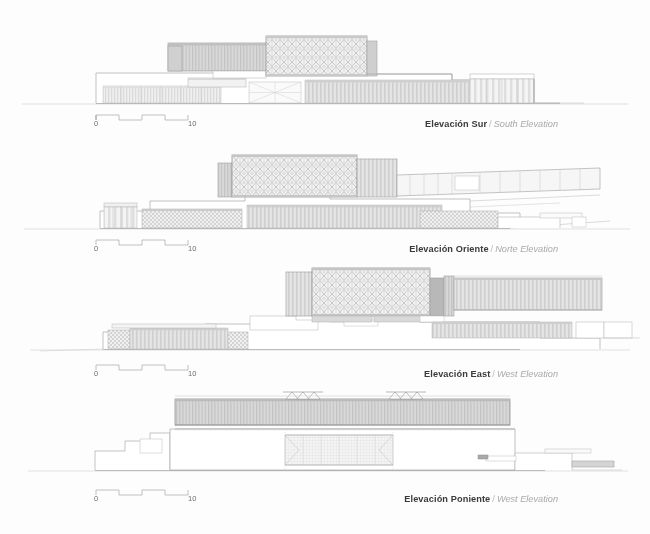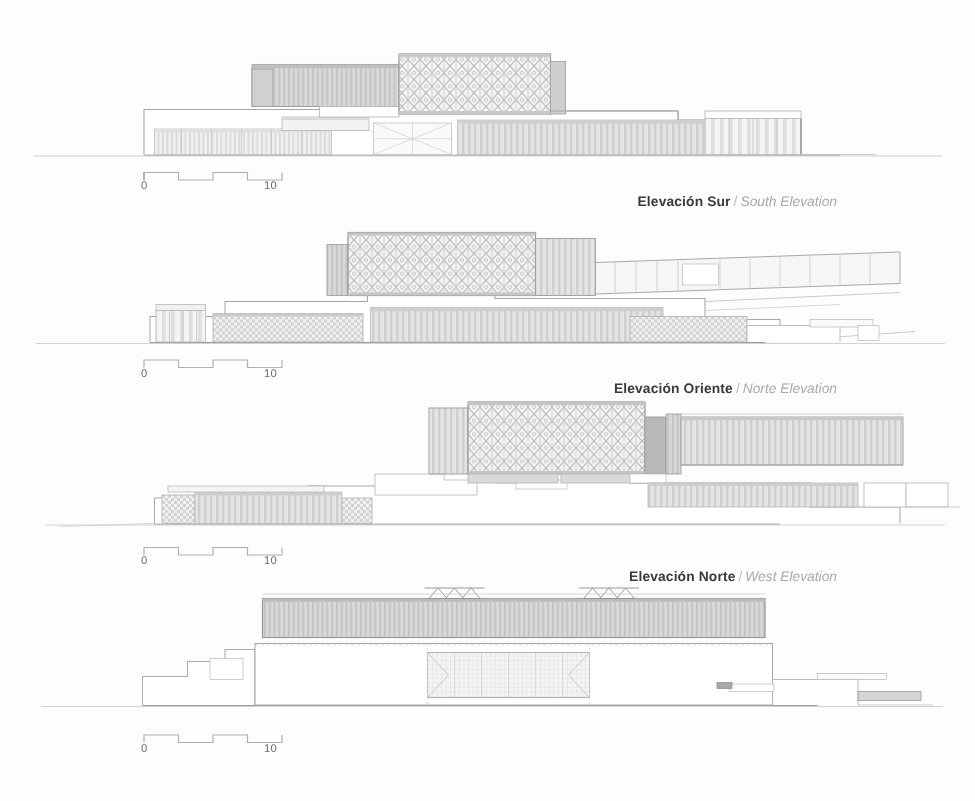--- a/index.html
+++ b/index.html
@@ -23,27 +23,26 @@
   .footer{
     position:absolute;left:0;top:101px;width:650px;height:26px;
   }
   .scalebar{position:absolute;left:90px;top:2px;width:120px;height:24px;}
   .scalebar svg{display:block;}
   .scale-num{
     position:absolute;top:11px;font-size:7.5px;color:#6d6d6d;
     letter-spacing:.2px;line-height:1;
   }
   .scale-num.zero{left:94px;}
-  .scale-num.ten{left:176px;}
+  .scale-num.ten{left:188px;}
 
   .caption{
     position:absolute;right:92px;top:11px;
     font-size:9.2px;line-height:1;white-space:nowrap;
     text-align:right;
-    margin-top:10px;
   }
   .cap-es{color:#3a3a3a;font-weight:bold;letter-spacing:.1px;}
   .cap-sep{color:#b9b9b9;font-weight:normal;padding:0 2px;}
   .cap-en{color:#a9a9a9;font-style:italic;font-weight:normal;}
 </style>
 </head>
 <body>
 
 <div class="sheet">
 
@@ -287,21 +286,21 @@
     <div class="footer">
       <div class="scalebar">
         <svg viewBox="0 0 120 14" width="120" height="14" xmlns="http://www.w3.org/2000/svg">
           <path d="M6 9 L6 4 L29 4 L29 9 L52 9 L52 4 L75 4 L75 9 L98 9 L98 4" fill="none" stroke="#b0b0b0" stroke-width="0.8"></path>
         </svg>
       </div>
       <span class="scale-num zero">0</span>
       <span class="scale-num ten">10</span>
 
       <div class="caption">
-        <span class="cap-es">Elevación Norte</span><span class="cap-sep">/</span><span class="cap-en">West Elevation</span>
+        <span class="cap-es">Elevación East</span><span class="cap-sep">/</span><span class="cap-en">West Elevation</span>
       </div>
     </div>
   </div>
 
   <div class="panel" id="panel-3">
     <div class="drawing">
       <svg viewBox="0 0 650 105" xmlns="http://www.w3.org/2000/svg">
         <g stroke-linecap="butt">
           <line x1="28" y1="88" x2="628" y2="88" stroke="#d4d4d4" stroke-width="0.7"></line>
           <line x1="95" y1="87.2" x2="545" y2="87.2" stroke="#9c9c9c" stroke-width="0.9"></line>
@@ -365,16 +364,19 @@
 
     <div class="footer">
       <div class="scalebar">
         <svg viewBox="0 0 120 14" width="120" height="14" xmlns="http://www.w3.org/2000/svg">
           <path d="M6 9 L6 4 L29 4 L29 9 L52 9 L52 4 L75 4 L75 9 L98 9 L98 4" fill="none" stroke="#b0b0b0" stroke-width="0.8"></path>
         </svg>
       </div>
       <span class="scale-num zero">0</span>
       <span class="scale-num ten">10</span>
 
+      <div class="caption">
+        <span class="cap-es">Elevación Poniente</span><span class="cap-sep">/</span><span class="cap-en">West Elevation</span>
+      </div>
     </div>
   </div>
 
 </div>
 
 </body></html>

